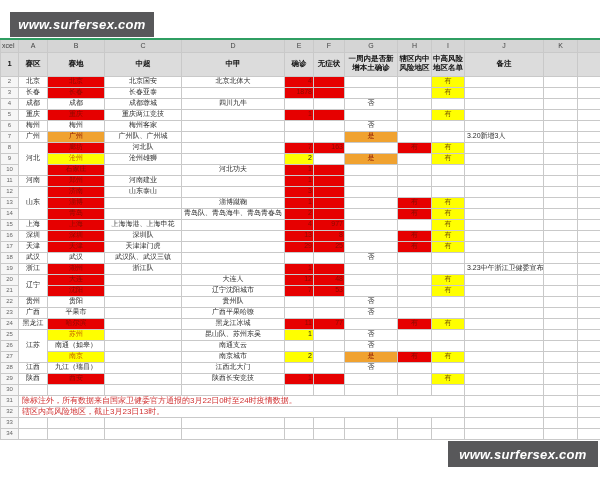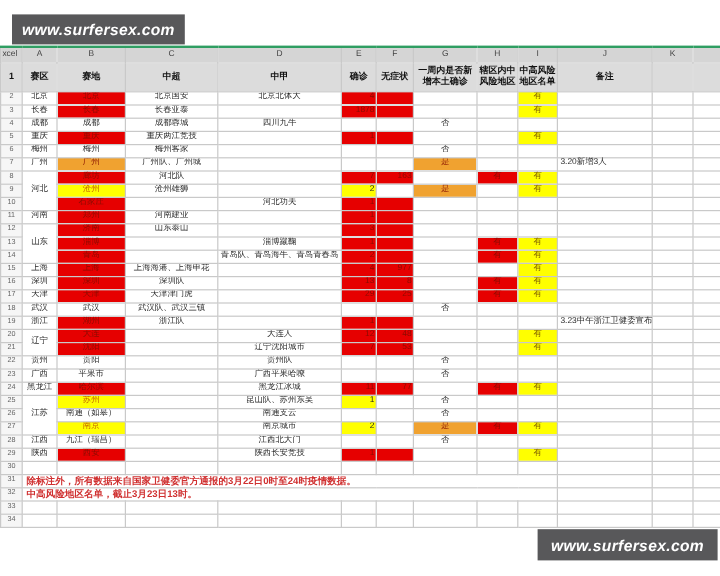--- a/index.html
+++ b/index.html
@@ -63,21 +63,21 @@
   .bg-red    { background: #e60000; color: #8a0b00; }
   .bg-yellow { background: #ffff00; color: #222; }
   .bg-orange { background: #f0a230; color: #8b1500; }
   .t-orange  { color: #c25e00; }
   .t-brown   { color: #7a5800; }
 
   .c-E, .c-F { text-align: right; padding-right: 1px; }
   .c-J { text-align: left; padding-left: 2px; overflow: visible; }
   .note-red {
     color: #d03030;
-    font-weight: bold;
+    font-weight: normal;
     font-size: 8px;
     text-align: left;
     padding-left: 3px;
     overflow: visible;
   }
 </style>
 </head>
 <body>
 
 <div class="watermark" id="wm-top">
@@ -563,21 +563,21 @@
       </tr>
       <tr>
         <td class="gutter">31</td>
         <td colspan="9" class="c-A note-red">除标注外，所有数据来自国家卫健委官方通报的3月22日0时至24时疫情数据。</td>
         <td class="c-J"></td>
         <td class="c-K"></td>
         <td class="c-L"></td>
       </tr>
       <tr>
         <td class="gutter">32</td>
-        <td colspan="9" class="c-A note-red">中高风险地区名单，截止3月23日13时。</td>
+        <td colspan="9" class="c-A note-red">辖区内高风险地区，截止3月23日13时。</td>
         <td class="c-J"></td>
         <td class="c-K"></td>
         <td class="c-L"></td>
       </tr>
       <tr>
         <td class="gutter">33</td>
         <td class="c-A"></td>
         <td class="c-B"></td>
         <td class="c-C"></td>
         <td class="c-D"></td>

